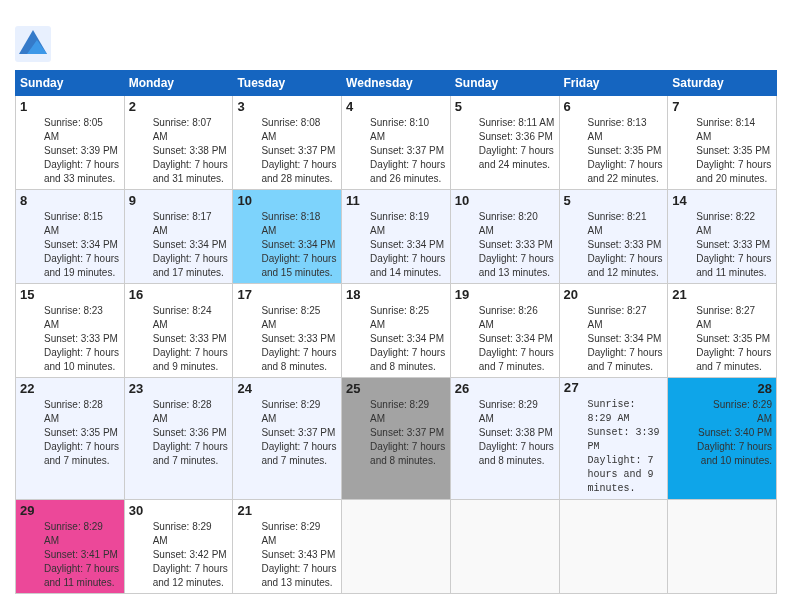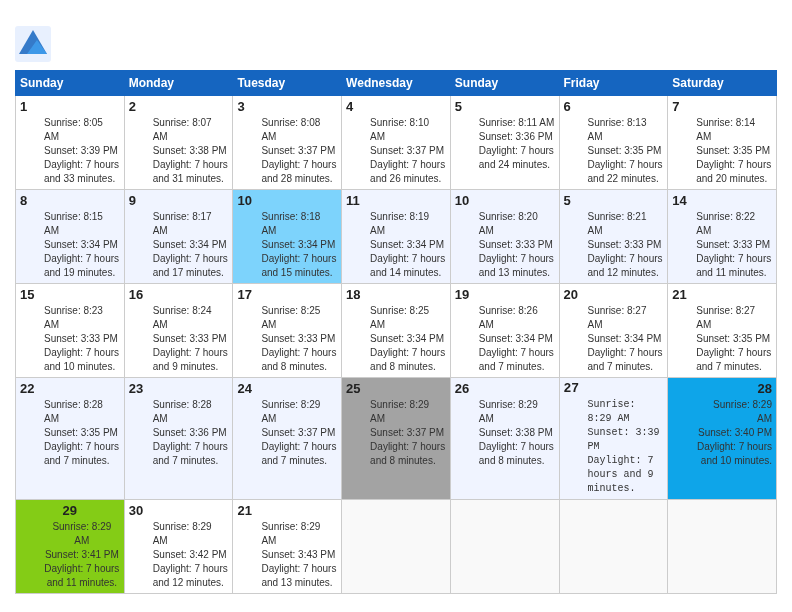--- a/index.html
+++ b/index.html
@@ -239,21 +239,21 @@
           <td style="background: rgb(240, 244, 255); font-family: Liberation Mono, monospace;">
             <span class="day-num">27</span>
             <div class="day-info">Sunrise: 8:29 AM<br>Sunset: 3:39 PM<br>Daylight: 7 hours and 9 minutes.</div>
           </td>
           <td style="background: #0ea5e9; text-align: right;">
             <span class="day-num">28</span>
             <div class="day-info">Sunrise: 8:29 AM<br>Sunset: 3:40 PM<br>Daylight: 7 hours and 10 minutes.</div>
           </td>
         </tr>
         <tr>
-          <td style="background: #84cc16; text-align: center;">
+          <td style="background: #ec4899;">
             <span class="day-num">29</span>
             <div class="day-info">Sunrise: 8:29 AM<br>Sunset: 3:41 PM<br>Daylight: 7 hours and 11 minutes.</div>
           </td>
           <td style="background: rgb(255, 255, 255);">
             <span class="day-num">30</span>
             <div class="day-info">Sunrise: 8:29 AM<br>Sunset: 3:42 PM<br>Daylight: 7 hours and 12 minutes.</div>
           </td>
           <td style="background: rgb(255, 255, 255);">
             <span class="day-num">21</span>
             <div class="day-info">Sunrise: 8:29 AM<br>Sunset: 3:43 PM<br>Daylight: 7 hours and 13 minutes.</div>

